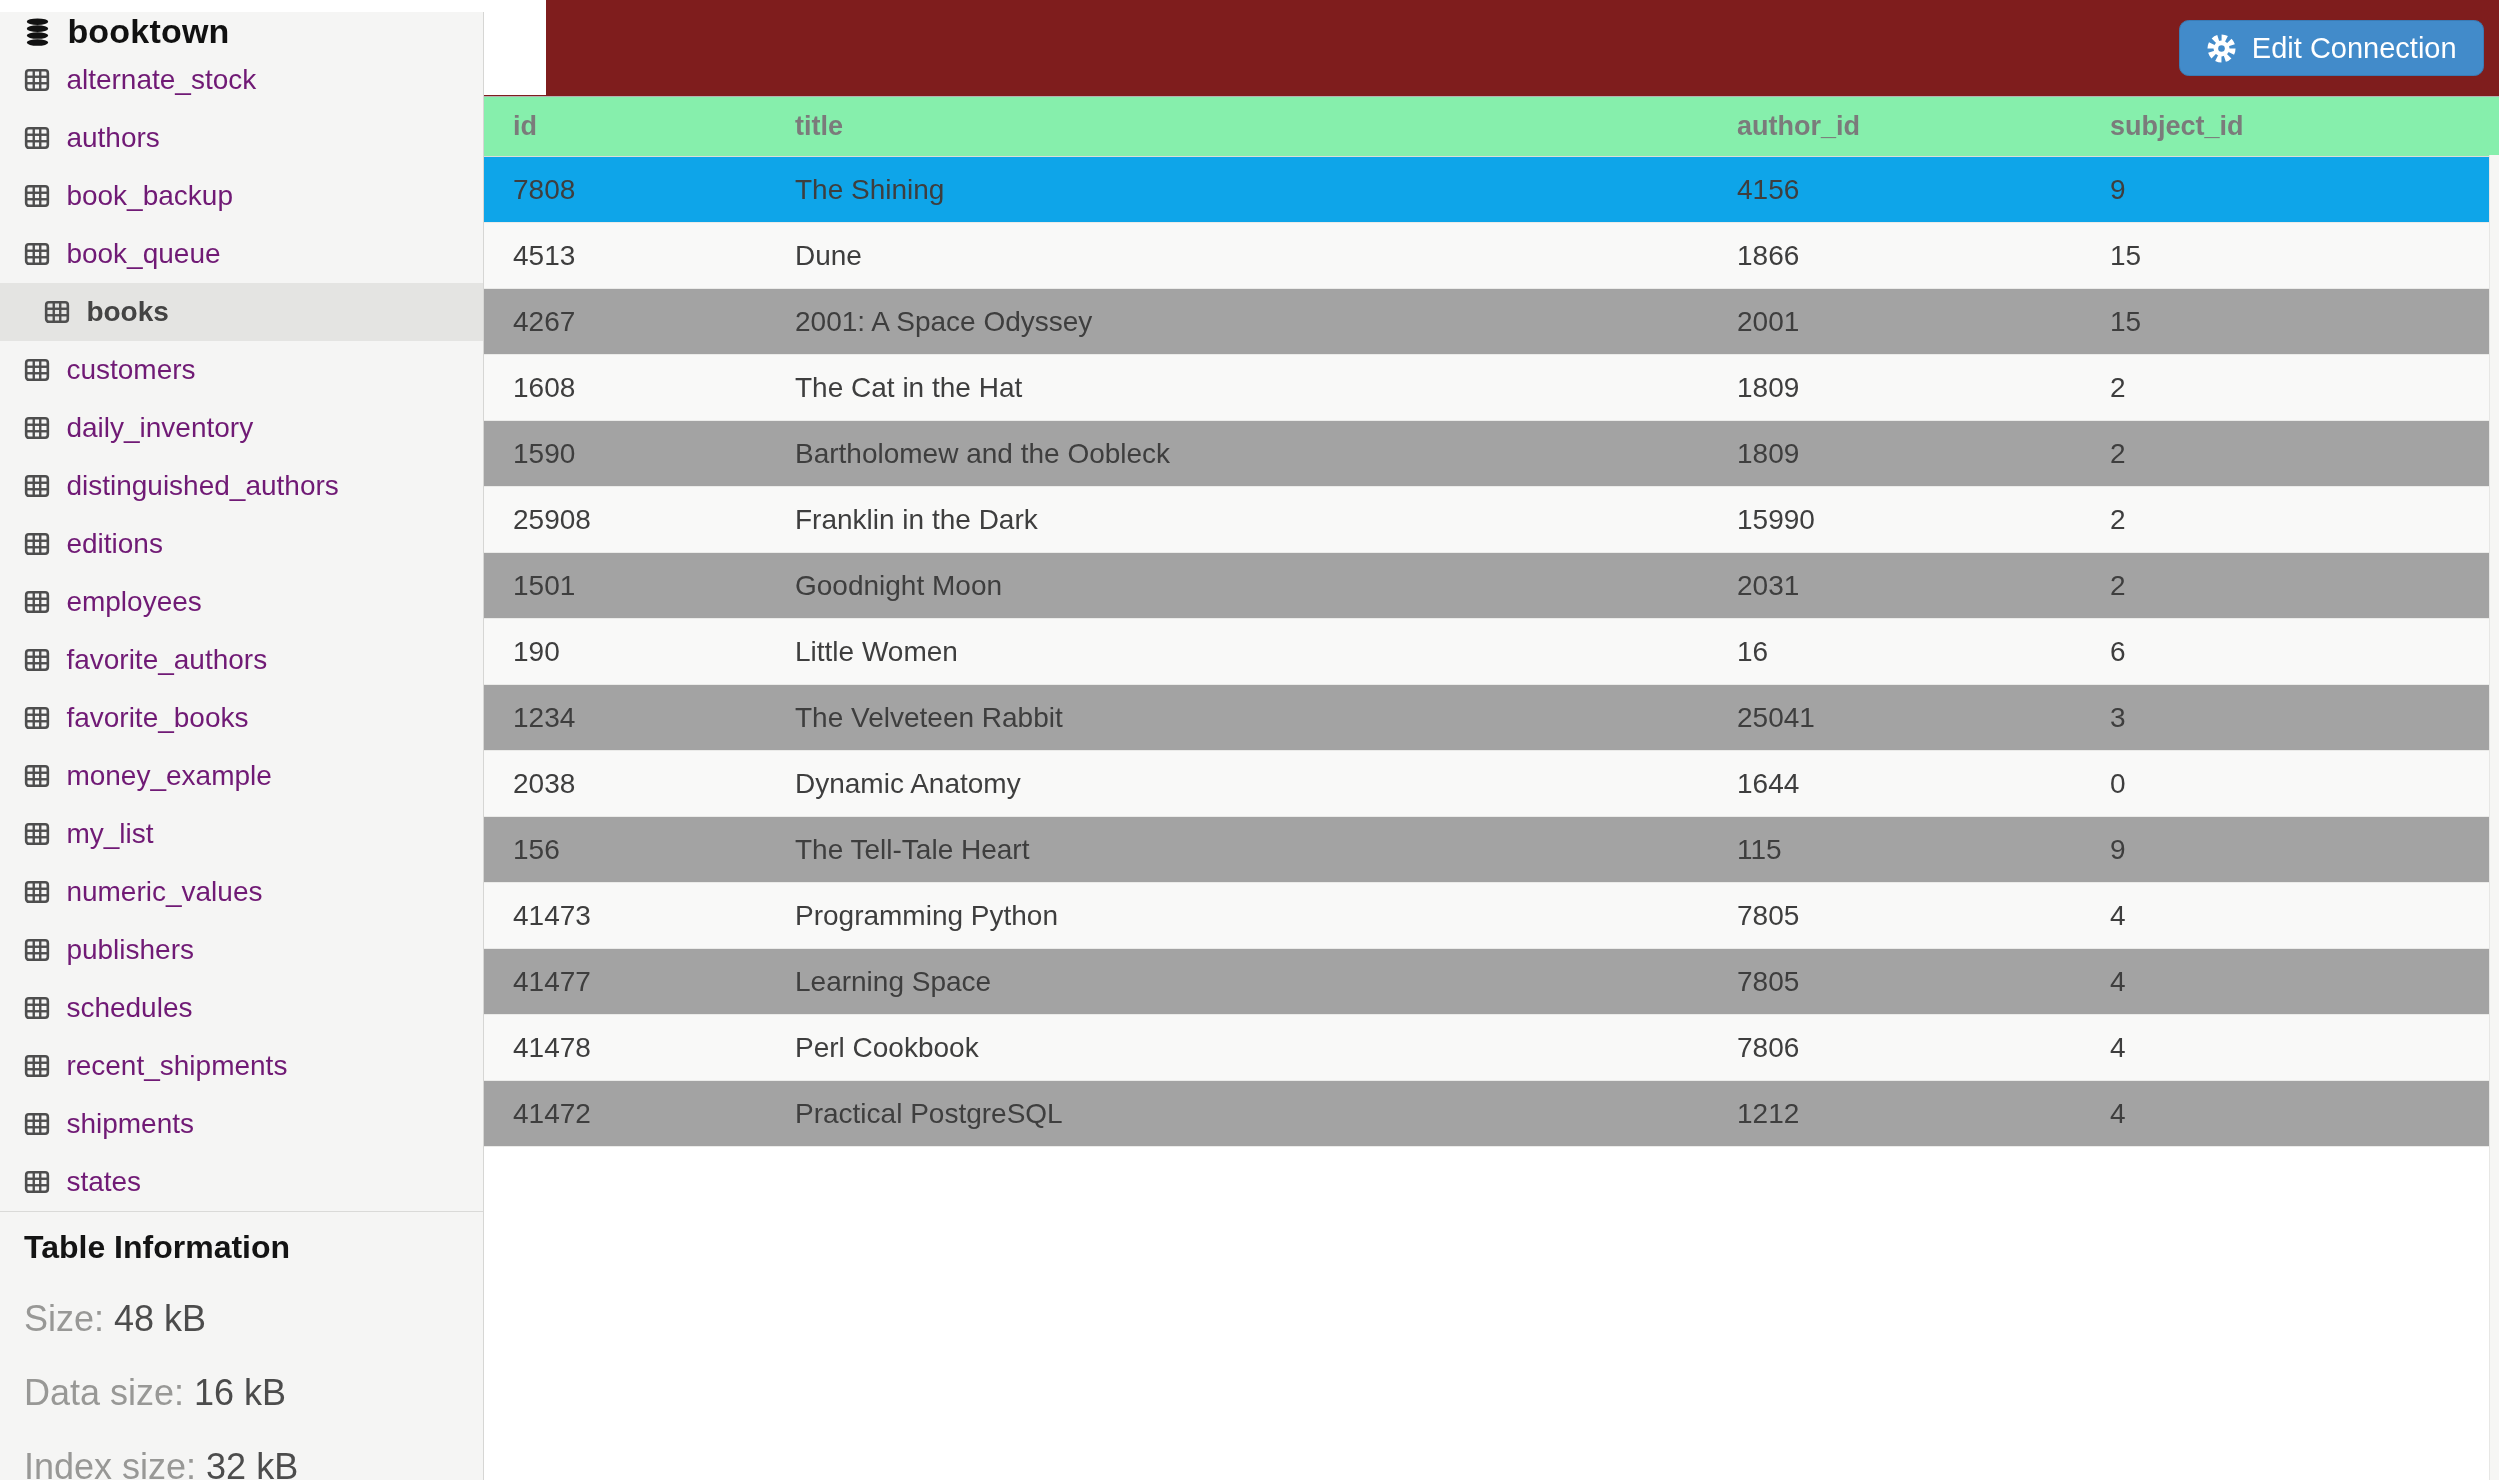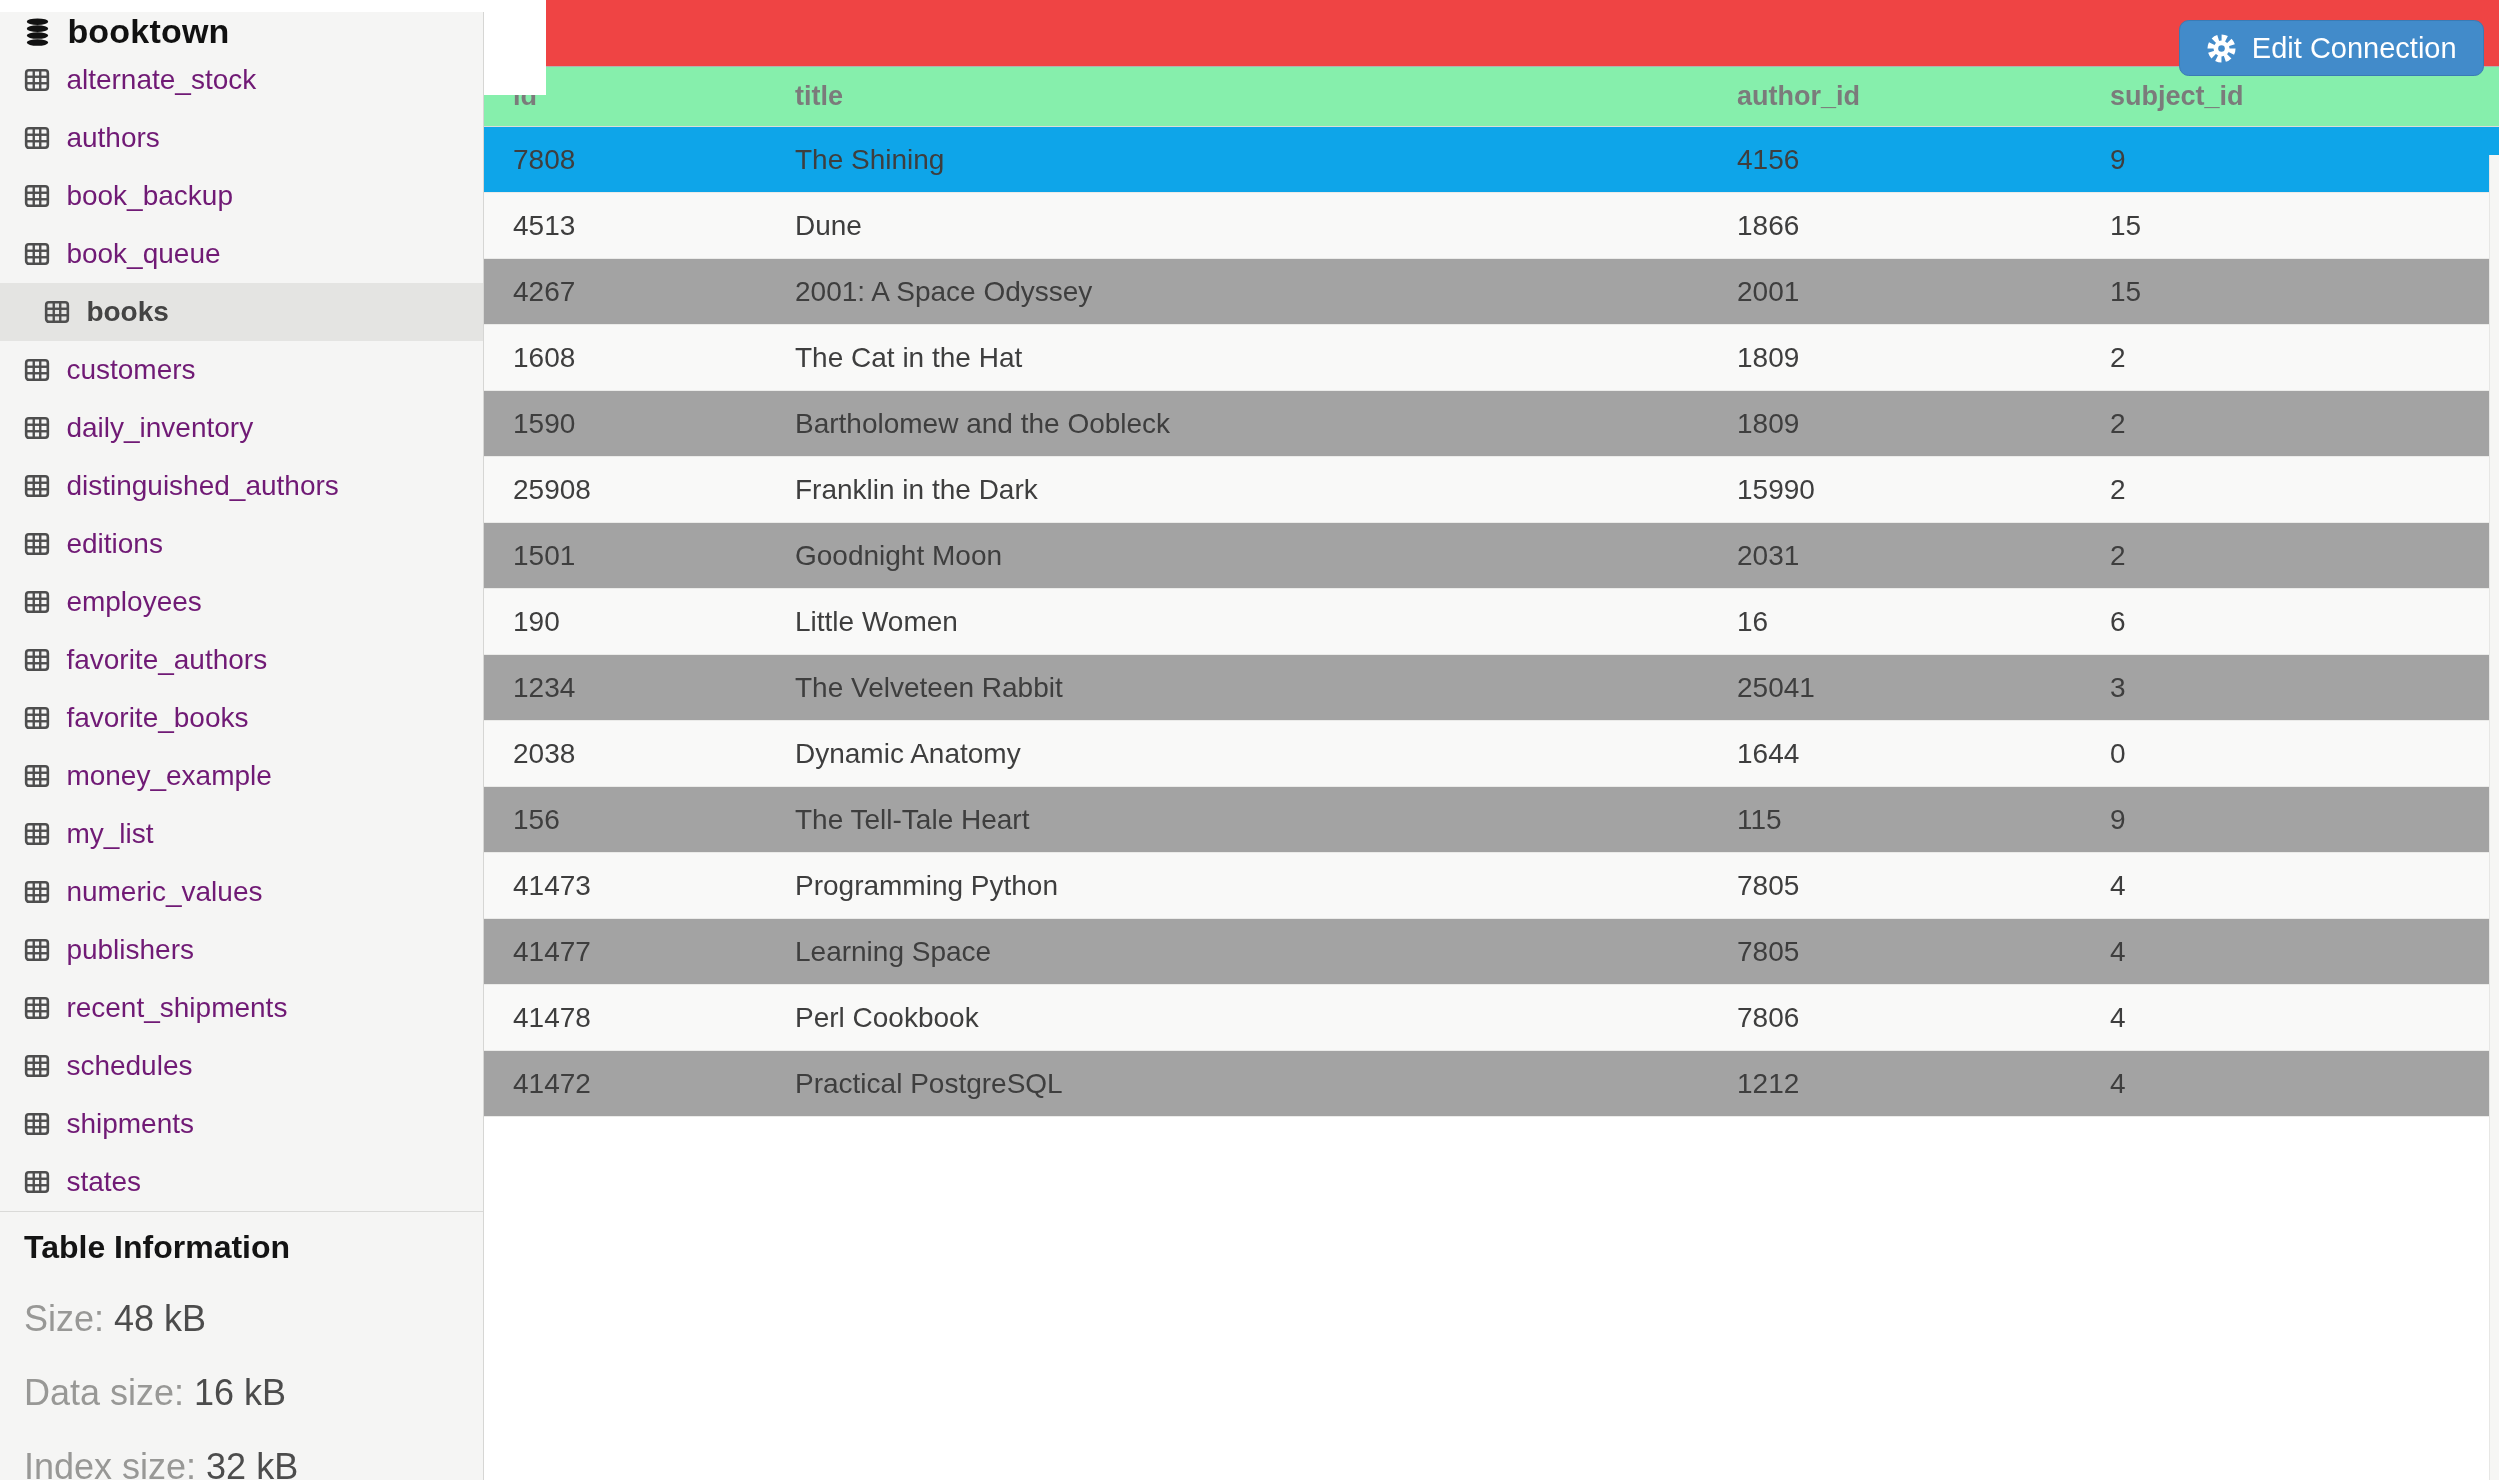--- a/index.html
+++ b/index.html
@@ -50,22 +50,22 @@
     margin-bottom: 7.7px;
   }
   .info-row { font-size: 36px; color: #989896; margin-top: 32px; }
   .info-row .info-value { color: #4c4c4c; }
 
   
   .main { position: relative; flex: 1; height: 100%; background: #fff; }
 
   .tabbar {
     position: relative;
-    height: 67px;
-    background: #ef4444;
+    height: 97px;
+    background: #7f1d1d;
     border-bottom: 1.9px solid #b2b2b0;
     display: flex; align-items: flex-start;
   }
   .tab {
     height: 93px; line-height: 93px;
     padding: 0 31px;
     font-size: 29px; color: #5a5a5a;
     cursor: pointer; white-space: nowrap;
   }
   .tab.active {
@@ -339,33 +339,33 @@
         <li class="side-item">
     <span class="t-icon">
       <svg width="26" height="26" viewBox="0 0 24 24">
         <rect x="2" y="3" width="20" height="18" rx="2.5" fill="none" stroke="#4e4e4e" stroke-width="2.4"></rect>
         <line x1="2" y1="9" x2="22" y2="9" stroke="#4e4e4e" stroke-width="2.2"></line>
         <line x1="2" y1="15" x2="22" y2="15" stroke="#4e4e4e" stroke-width="2.2"></line>
         <line x1="9" y1="3" x2="9" y2="21" stroke="#4e4e4e" stroke-width="2.2"></line>
         <line x1="15" y1="3" x2="15" y2="21" stroke="#4e4e4e" stroke-width="2.2"></line>
       </svg>
     </span>
+    <span class="side-label">schedules</span>
+  </li>
+        <li class="side-item">
+    <span class="t-icon">
+      <svg width="26" height="26" viewBox="0 0 24 24">
+        <rect x="2" y="3" width="20" height="18" rx="2.5" fill="none" stroke="#4e4e4e" stroke-width="2.4"></rect>
+        <line x1="2" y1="9" x2="22" y2="9" stroke="#4e4e4e" stroke-width="2.2"></line>
+        <line x1="2" y1="15" x2="22" y2="15" stroke="#4e4e4e" stroke-width="2.2"></line>
+        <line x1="9" y1="3" x2="9" y2="21" stroke="#4e4e4e" stroke-width="2.2"></line>
+        <line x1="15" y1="3" x2="15" y2="21" stroke="#4e4e4e" stroke-width="2.2"></line>
+      </svg>
+    </span>
     <span class="side-label">recent_shipments</span>
-  </li>
-        <li class="side-item">
-    <span class="t-icon">
-      <svg width="26" height="26" viewBox="0 0 24 24">
-        <rect x="2" y="3" width="20" height="18" rx="2.5" fill="none" stroke="#4e4e4e" stroke-width="2.4"></rect>
-        <line x1="2" y1="9" x2="22" y2="9" stroke="#4e4e4e" stroke-width="2.2"></line>
-        <line x1="2" y1="15" x2="22" y2="15" stroke="#4e4e4e" stroke-width="2.2"></line>
-        <line x1="9" y1="3" x2="9" y2="21" stroke="#4e4e4e" stroke-width="2.2"></line>
-        <line x1="15" y1="3" x2="15" y2="21" stroke="#4e4e4e" stroke-width="2.2"></line>
-      </svg>
-    </span>
-    <span class="side-label">schedules</span>
   </li>
         <li class="side-item">
     <span class="t-icon">
       <svg width="26" height="26" viewBox="0 0 24 24">
         <rect x="2" y="3" width="20" height="18" rx="2.5" fill="none" stroke="#4e4e4e" stroke-width="2.4"></rect>
         <line x1="2" y1="9" x2="22" y2="9" stroke="#4e4e4e" stroke-width="2.2"></line>
         <line x1="2" y1="15" x2="22" y2="15" stroke="#4e4e4e" stroke-width="2.2"></line>
         <line x1="9" y1="3" x2="9" y2="21" stroke="#4e4e4e" stroke-width="2.2"></line>
         <line x1="15" y1="3" x2="15" y2="21" stroke="#4e4e4e" stroke-width="2.2"></line>
       </svg>

